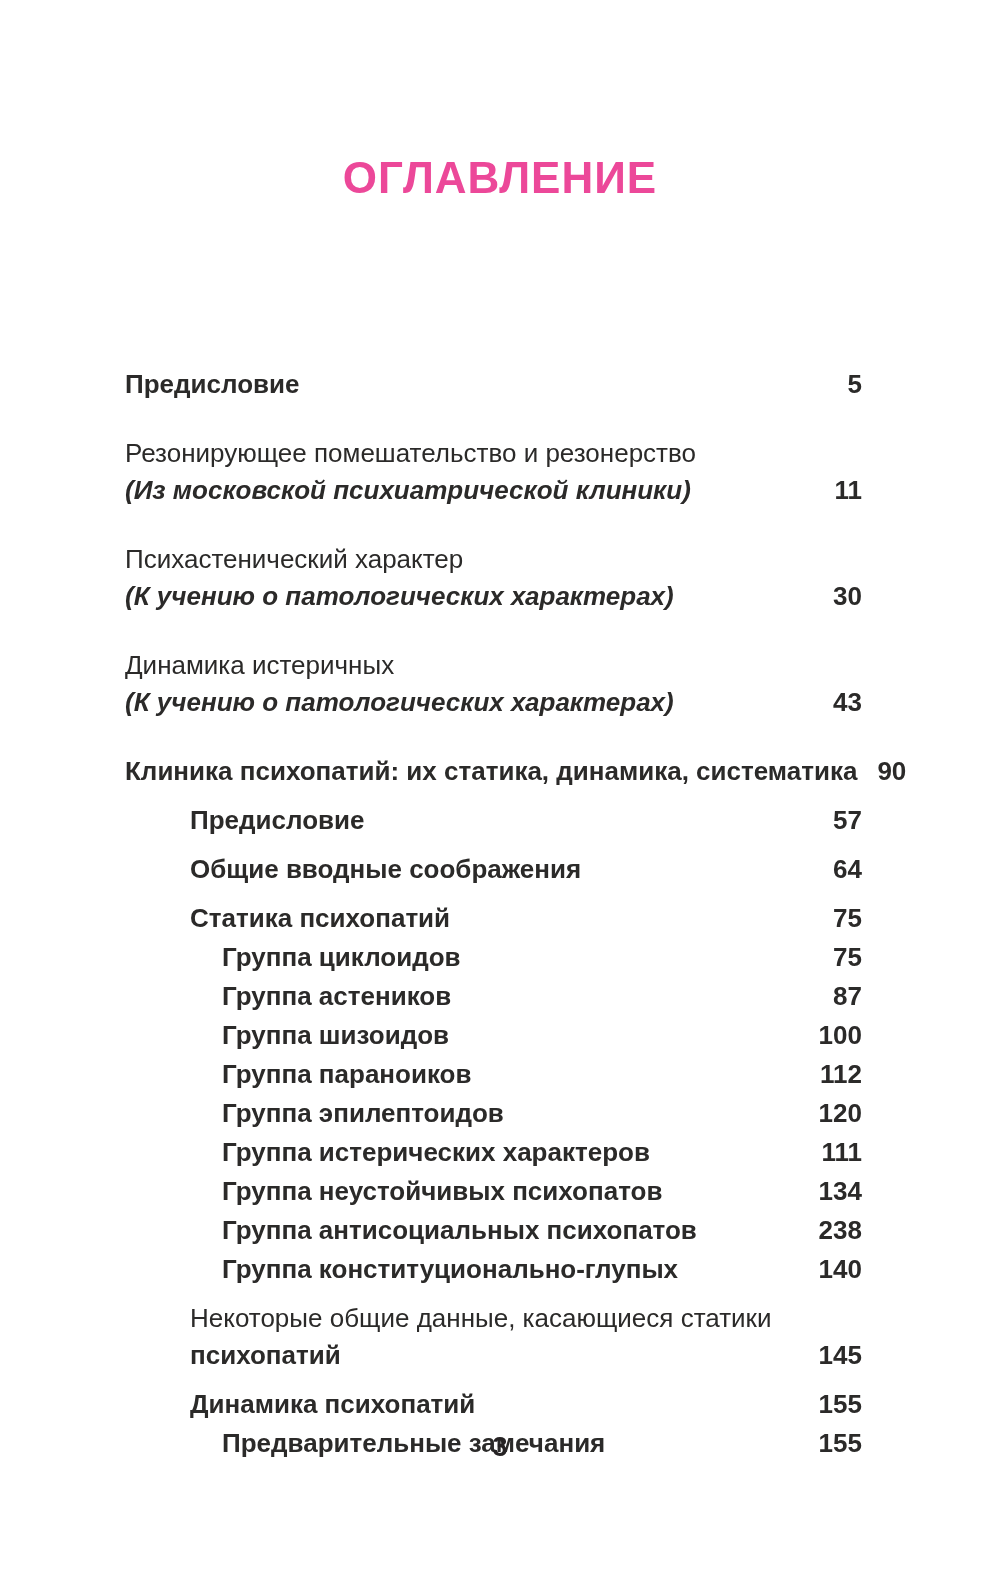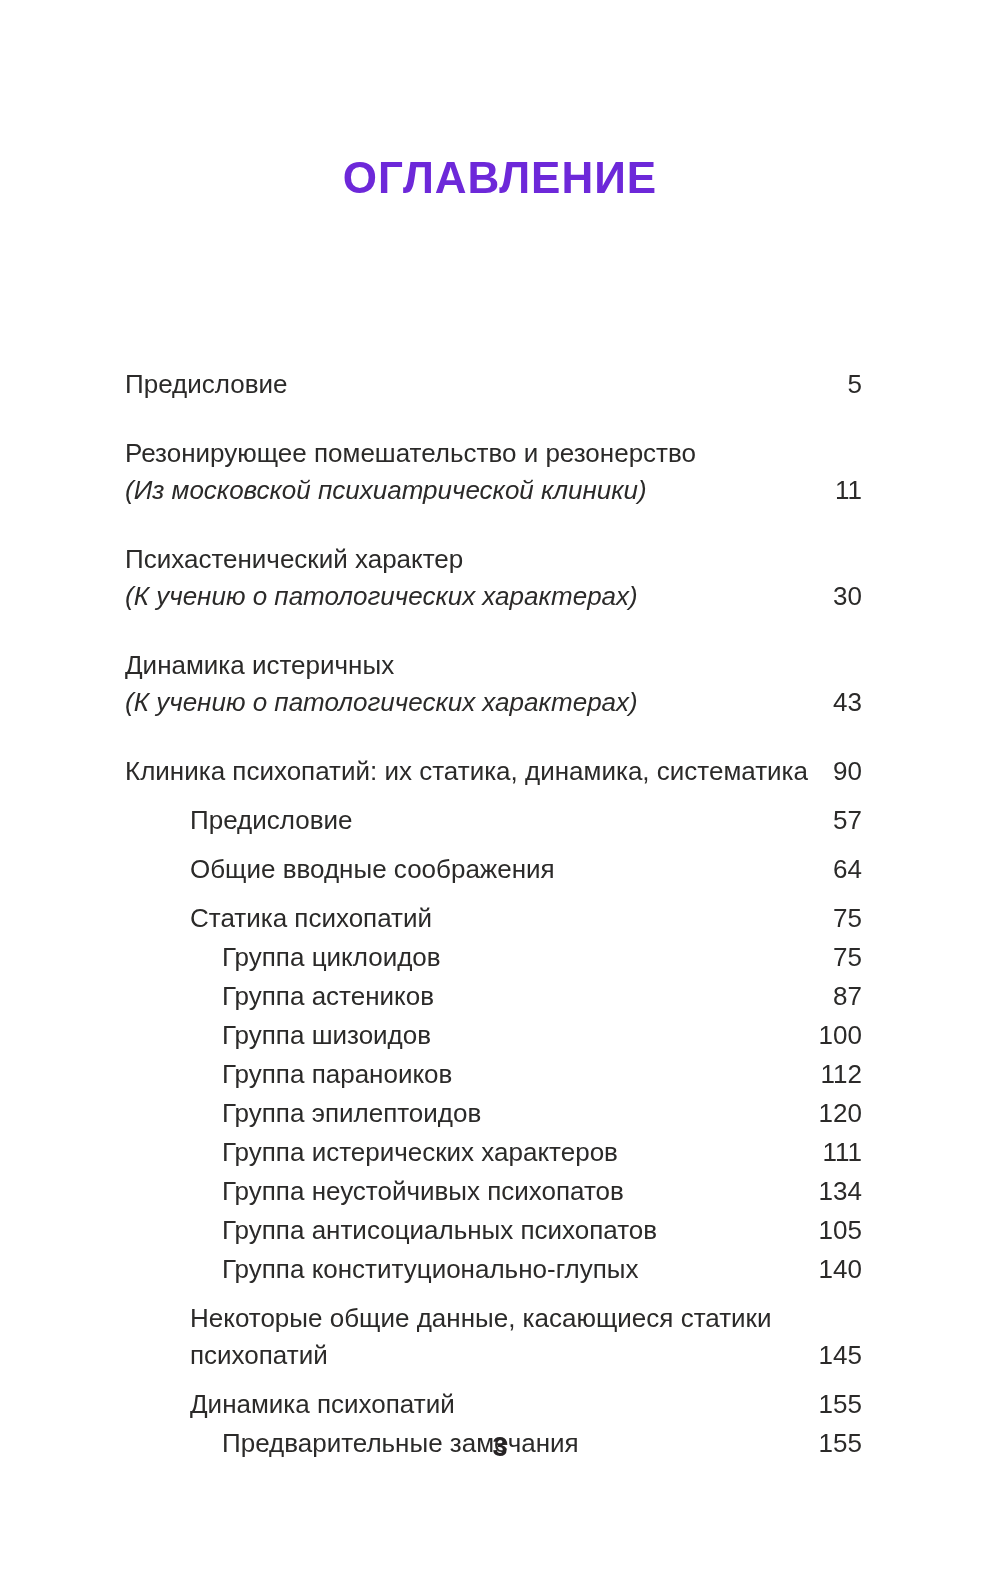--- a/index.html
+++ b/index.html
@@ -14,38 +14,38 @@
   }
   .title {
     position: absolute;
     top: 124px;
     left: 0;
     width: 100%;
     text-align: center;
     font-size: 44px;
     font-weight: 700;
     letter-spacing: 1px;
-    color: #6d28d9;
+    color: #ec4899;
   }
   .toc {
     position: absolute;
     top: 366px;
     left: 125px;
     width: 737px;
     font-size: 26px;
     line-height: 37px;
   }
   .entry { margin-top: 0; }
   .toc > .entry.ind0 { margin-top: 32px; }
   .toc > .entry.ind1 { margin-top: 12px; }
   .toc > .entry.ind2 { margin-top: 2px; }
   .toc > .entry:first-child { margin-top: 0; }
   .entry.ind1 { padding-left: 65px; }
   .entry.ind2 { padding-left: 97px; }
-  .row { display: flex; align-items: center; }
+  .row { display: flex; align-items: center; font-weight: bold; }
   .t  { white-space: nowrap; }
   .l1 { white-space: nowrap; }
   .it { font-style: italic; }
   .leader {
     flex: 1 1 auto;
     min-width: 12px;
     margin: 0 3px 0 5px;
     background-image: radial-gradient(circle at 1.6px 1.6px, #2b2a29 1.5px, rgba(0,0,0,0) 1.7px);
     background-size: 10px 3.2px;
     background-repeat: repeat-x;
@@ -174,21 +174,21 @@
         <div class="row">
           <span class="t">Группа неустойчивых психопатов</span>
           <span class="leader"></span>
           <span class="pg">134</span>
         </div>
       </div>
       <div class="entry ind2">
         <div class="row">
           <span class="t">Группа антисоциальных психопатов</span>
           <span class="leader"></span>
-          <span class="pg">105</span>
+          <span class="pg">238</span>
         </div>
       </div>
       <div class="entry ind2">
         <div class="row">
           <span class="t">Группа конституционально-глупых</span>
           <span class="leader"></span>
           <span class="pg">140</span>
         </div>
       </div>
       <div class="entry ind1">

